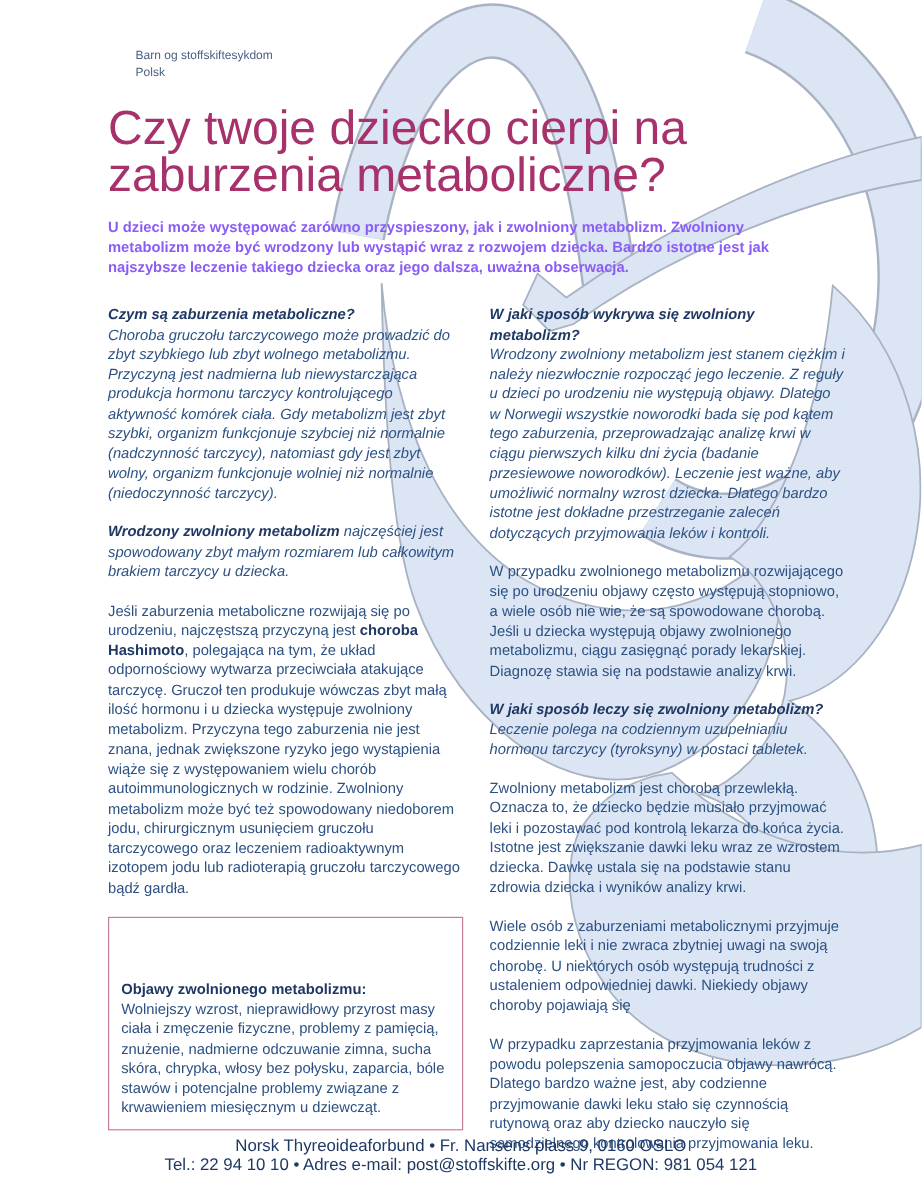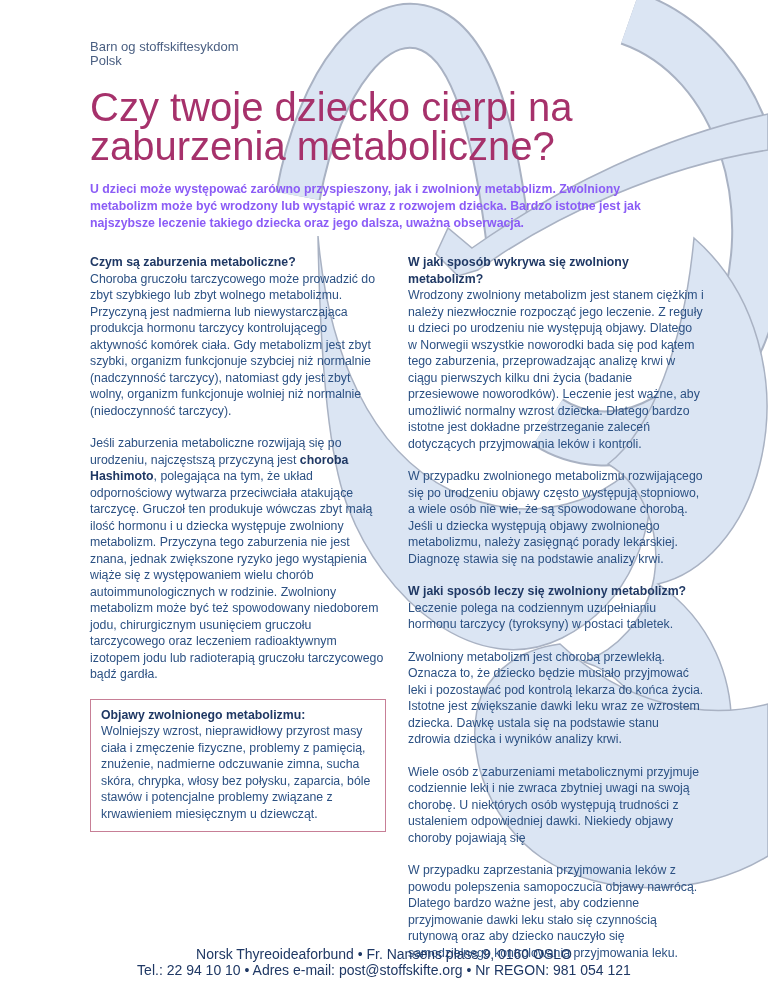--- a/index.html
+++ b/index.html
@@ -13,22 +13,23 @@
   }
   #bg {
     position: absolute; top: 0; left: 0; z-index: 0;
   }
   .content {
     position: relative; z-index: 1;
     padding: 40px 60px 0 90px;
     height: 100%;
   }
   .brand {
-    font-size: 13px; line-height: 14px;
+    font-size: 10px; line-height: 14px;
     color: #4A5F82;
+    margin-left: 23px;
   }
   .title {
     margin-top: 20px;
     font-size: 40px; line-height: 39px;
     font-weight: 400;
     color: #A6316B;
     max-width: 500px;
   }
   .intro {
     margin-top: 15px;
@@ -39,30 +40,30 @@
   }
   .cols {
     display: flex; gap: 22px;
     margin-top: 22px;
   }
   .col {
     width: 296px;
     font-size: 12.3px; line-height: 16.5px;
     color: #2C5183;
   }
-  .sec { margin-bottom: 16px; }
+  .sec { margin-bottom: 16px; font-style: italic; }
   .h { font-weight: 700; color: #1F3864; }
   .col p { margin: 0 0 16px 0; }
   .col b { color: #1F3864; }
   .box {
     border: 1px solid #C77F96;
     padding: 7px 10px 9px 10px;
     margin-top: 4px;
   }
-  .box .h { margin-bottom: 0; }
+  .box .h { margin-bottom: 0; margin-top: 44px; }
   .footer {
     position: absolute; left: 0; right: 0; bottom: 16px;
     z-index: 1;
     text-align: center;
     font-size: 14px; line-height: 16px;
     color: #1F3864;
   }
 </style>
 </head>
 <body>
@@ -96,34 +97,35 @@
   <div class="intro">U dzieci może występować zarówno przyspieszony, jak i zwolniony metabolizm. Zwolniony metabolizm może być wrodzony lub wystąpić wraz z rozwojem dziecka. Bardzo istotne jest jak najszybsze leczenie takiego dziecka oraz jego dalsza, uważna obserwacja.</div>
 
   <div class="cols">
 
     <div class="col">
       <div class="sec">
         <div class="h">Czym są zaburzenia metaboliczne?</div>
         <div>Choroba gruczołu tarczycowego może prowadzić do zbyt szybkiego lub zbyt wolnego metabolizmu. Przyczyną jest nadmierna lub niewystarczająca produkcja hormonu tarczycy kontrolującego aktywność komórek ciała. Gdy metabolizm jest zbyt szybki, organizm funkcjonuje szybciej niż normalnie (nadczynność tarczycy), natomiast gdy jest zbyt wolny, organizm funkcjonuje wolniej niż normalnie (niedoczynność tarczycy).</div>
       </div>
       <div class="sec">
+        <div><b>Wrodzony zwolniony metabolizm</b><span> najczęściej jest spowodowany zbyt małym rozmiarem lub całkowitym brakiem tarczycy u dziecka.</span></div>
       </div>
       <p><span>Jeśli zaburzenia metaboliczne rozwijają się po urodzeniu, najczęstszą przyczyną jest </span><b>choroba Hashimoto</b><span>, polegająca na tym, że układ odpornościowy wytwarza przeciwciała atakujące tarczycę. Gruczoł ten produkuje wówczas zbyt małą ilość hormonu i u dziecka występuje zwolniony metabolizm. Przyczyna tego zaburzenia nie jest znana, jednak zwiększone ryzyko jego wystąpienia wiąże się z występowaniem wielu chorób autoimmunologicznych w rodzinie. Zwolniony metabolizm może być też spowodowany niedoborem jodu, chirurgicznym usunięciem gruczołu tarczycowego oraz leczeniem radioaktywnym izotopem jodu lub radioterapią gruczołu tarczycowego bądź gardła.</span></p>
       <div class="box">
         <div class="h">Objawy zwolnionego metabolizmu:</div>
         <div>Wolniejszy wzrost, nieprawidłowy przyrost masy ciała i zmęczenie fizyczne, problemy z pamięcią, znużenie, nadmierne odczuwanie zimna, sucha skóra, chrypka, włosy bez połysku, zaparcia, bóle stawów i potencjalne problemy związane z krwawieniem miesięcznym u dziewcząt.</div>
       </div>
     </div>
 
     <div class="col">
       <div class="sec">
         <div class="h">W jaki sposób wykrywa się zwolniony metabolizm?</div>
         <div>Wrodzony zwolniony metabolizm jest stanem ciężkim i należy niezwłocznie rozpocząć jego leczenie. Z reguły u dzieci po urodzeniu nie występują objawy. Dlatego w Norwegii wszystkie noworodki bada się pod kątem tego zaburzenia, przeprowadzając analizę krwi w ciągu pierwszych kilku dni życia (badanie przesiewowe noworodków). Leczenie jest ważne, aby umożliwić normalny wzrost dziecka. Dlatego bardzo istotne jest dokładne przestrzeganie zaleceń dotyczących przyjmowania leków i kontroli.</div>
       </div>
-      <p>W przypadku zwolnionego metabolizmu rozwijającego się po urodzeniu objawy często występują stopniowo, a wiele osób nie wie, że są spowodowane chorobą. Jeśli u dziecka występują objawy zwolnionego metabolizmu, należy zasięgnąć porady lekarskiej. Diagnozę stawia się na podstawie analizy krwi.</p>
+      <p>W przypadku zwolnionego metabolizmu rozwijającego się po urodzeniu objawy często występują stopniowo, a wiele osób nie wie, że są spowodowane chorobą. Jeśli u dziecka występują objawy zwolnionego metabolizmu, ciągu zasięgnąć porady lekarskiej. Diagnozę stawia się na podstawie analizy krwi.</p>
       <div class="sec">
         <div class="h">W jaki sposób leczy się zwolniony metabolizm?</div>
         <div>Leczenie polega na codziennym uzupełnianiu hormonu tarczycy (tyroksyny) w postaci tabletek.</div>
       </div>
       <p>Zwolniony metabolizm jest chorobą przewlekłą. Oznacza to, że dziecko będzie musiało przyjmować leki i pozostawać pod kontrolą lekarza do końca życia. Istotne jest zwiększanie dawki leku wraz ze wzrostem dziecka. Dawkę ustala się na podstawie stanu zdrowia dziecka i wyników analizy krwi.</p>
       <p>Wiele osób z zaburzeniami metabolicznymi przyjmuje codziennie leki i nie zwraca zbytniej uwagi na swoją chorobę. U niektórych osób występują trudności z ustaleniem odpowiedniej dawki. Niekiedy objawy choroby pojawiają się</p>
       <p>W przypadku zaprzestania przyjmowania leków z powodu polepszenia samopoczucia objawy nawrócą. Dlatego bardzo ważne jest, aby codzienne przyjmowanie dawki leku stało się czynnością rutynową oraz aby dziecko nauczyło się samodzielnego kontrolowania przyjmowania leku.</p>
     </div>
 
   </div>

